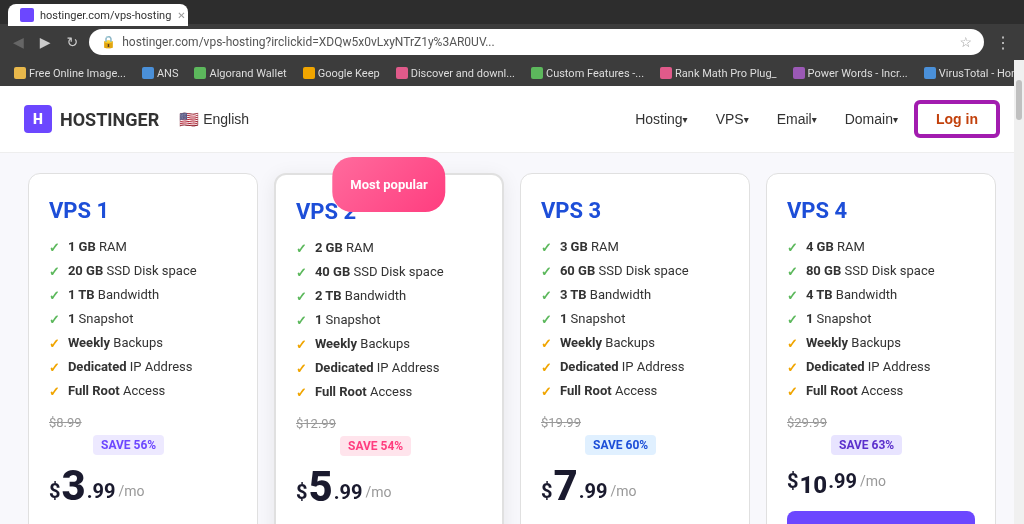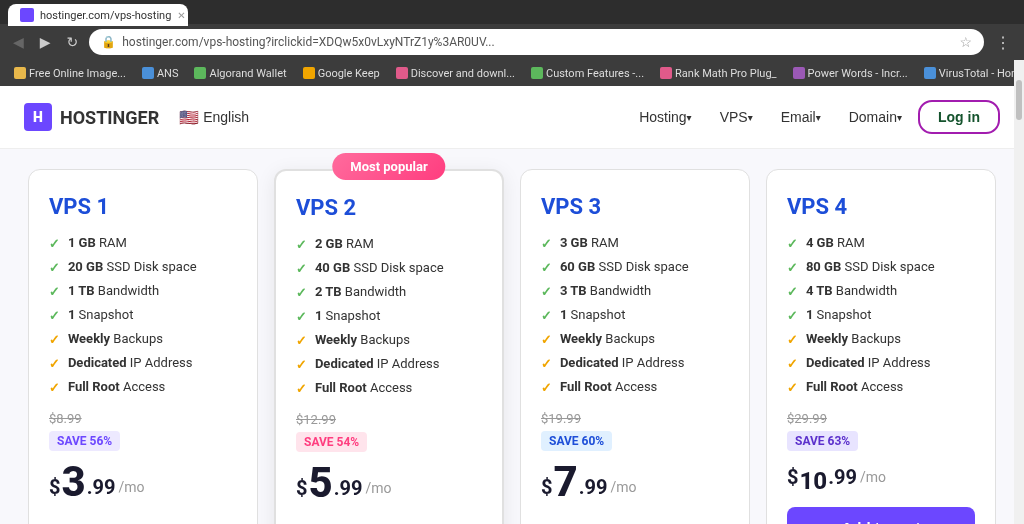--- a/index.html
+++ b/index.html
@@ -25,35 +25,35 @@
 
     
     .navbar { display: flex; align-items: center; padding: 14px 24px; border-bottom: 1px solid #eee; background: #fff; }
     .logo { display: flex; align-items: center; gap: 8px; font-weight: 700; font-size: 18px; color: #333; margin-right: 20px; }
     .logo-square { width: 28px; height: 28px; background: #6c47ff; border-radius: 4px; display: flex; align-items: center; justify-content: center; color: white; font-weight: 900; font-size: 14px; }
     .lang-btn { display: flex; align-items: center; gap: 4px; font-size: 14px; color: #333; cursor: pointer; border: none; background: none; }
     .flag { font-size: 16px; }
     .nav-links { display: flex; align-items: center; gap: 4px; margin-left: auto; }
     .nav-link { display: flex; align-items: center; padding: 8px 12px; font-size: 14px; color: #333; cursor: pointer; border: none; background: none; }
     .chevron { font-size: 10px; }
-    .login-btn { border: 2px solid #a21caf; border-radius: 14px; padding: 7px 18px; font-size: 14px; font-weight: 600; cursor: pointer; background: #fff; color: #14532d; }
+    .login-btn { border: 4px solid #a21caf; border-radius: 6px; padding: 7px 18px; font-size: 14px; font-weight: 600; cursor: pointer; background: #fff; color: #c2410c; }
 
     
     .pricing-section { padding: 20px 24px 30px; background: #f8f8fc; }
     .cards-container { display: flex; gap: 16px; justify-content: center; position: relative; }
     .card { background: #fff; border-radius: 12px; border: 1px solid #e0e0e0; padding: 24px 20px 20px; flex: 1; max-width: 230px; position: relative; }
     .card.popular { border: 2px solid #e0e0e0; box-shadow: 0 4px 20px rgba(0,0,0,0.08); }
-    .popular-badge { position: absolute; top: -18px; left: 50%; transform: translateX(-50%); background: linear-gradient(135deg, #ff6b9d, #ff3d7f); color: #fff; font-size: 13px; font-weight: 700; padding: 6px 18px; border-radius: 20px; white-space: nowrap; }
+    .popular-badge { position: absolute; top: -18px; left: 50%; transform: translateX(-50%); background: linear-gradient(135deg, #ff6b9d, #ff3d7f); color: #fff; font-size: 13px; font-weight: 700; padding: 20px 18px; border-radius: 20px; white-space: nowrap; }
     .card-title { font-size: 22px; font-weight: 700; color: #1d4ed8; margin-bottom: 16px; }
     .feature-list { list-style: none; margin-bottom: 16px; }
     .feature-item { display: flex; align-items: flex-start; gap: 8px; font-size: 13px; color: #333; margin-bottom: 8px; }
     .check { color: #5cb85c; font-weight: 700; font-size: 13px; flex-shrink: 0; margin-top: 1px; }
     .check.yellow { color: #f0a500; }
     .price-original { font-size: 13px; color: #999; text-decoration: line-through; margin-bottom: 4px; }
-    .save-badge { display: inline-block; border-radius: 4px; padding: 3px 8px; font-size: 12px; font-weight: 700; margin-bottom: 10px; }
+    .save-badge { display: inline-block; border-radius: 4px; padding: 3px 8px; font-size: 12px; font-weight: 700; margin-bottom: 10px; margin-left: 44px; }
     .save-purple { background: #ede9ff; color: #6c47ff; }
     .save-pink { background: #ffe4ec; color: #ff3d7f; }
     .save-blue { background: #e0f0ff; color: #1d4ed8; text-align: center; }
     .save-dark { background: #e8e4ff; color: #5b30cc; }
     .price-row { display: flex; align-items: flex-end; gap: 1px; margin-bottom: 14px; }
     .price-dollar { font-size: 20px; font-weight: 700; color: #1a1a2e; line-height: 1.6; }
     .price-amount { font-size: 42px; font-weight: 800; color: #1a1a2e; line-height: 1; }
     .price-cents { font-size: 20px; font-weight: 700; color: #1a1a2e; line-height: 1.6; }
     .price-mo { font-size: 14px; color: #999; margin-left: 2px; line-height: 2.2; }
     .add-cart-btn { width: 100%; padding: 12px; border-radius: 8px; border: none; font-size: 15px; font-weight: 700; cursor: pointer; color: #fff; }

